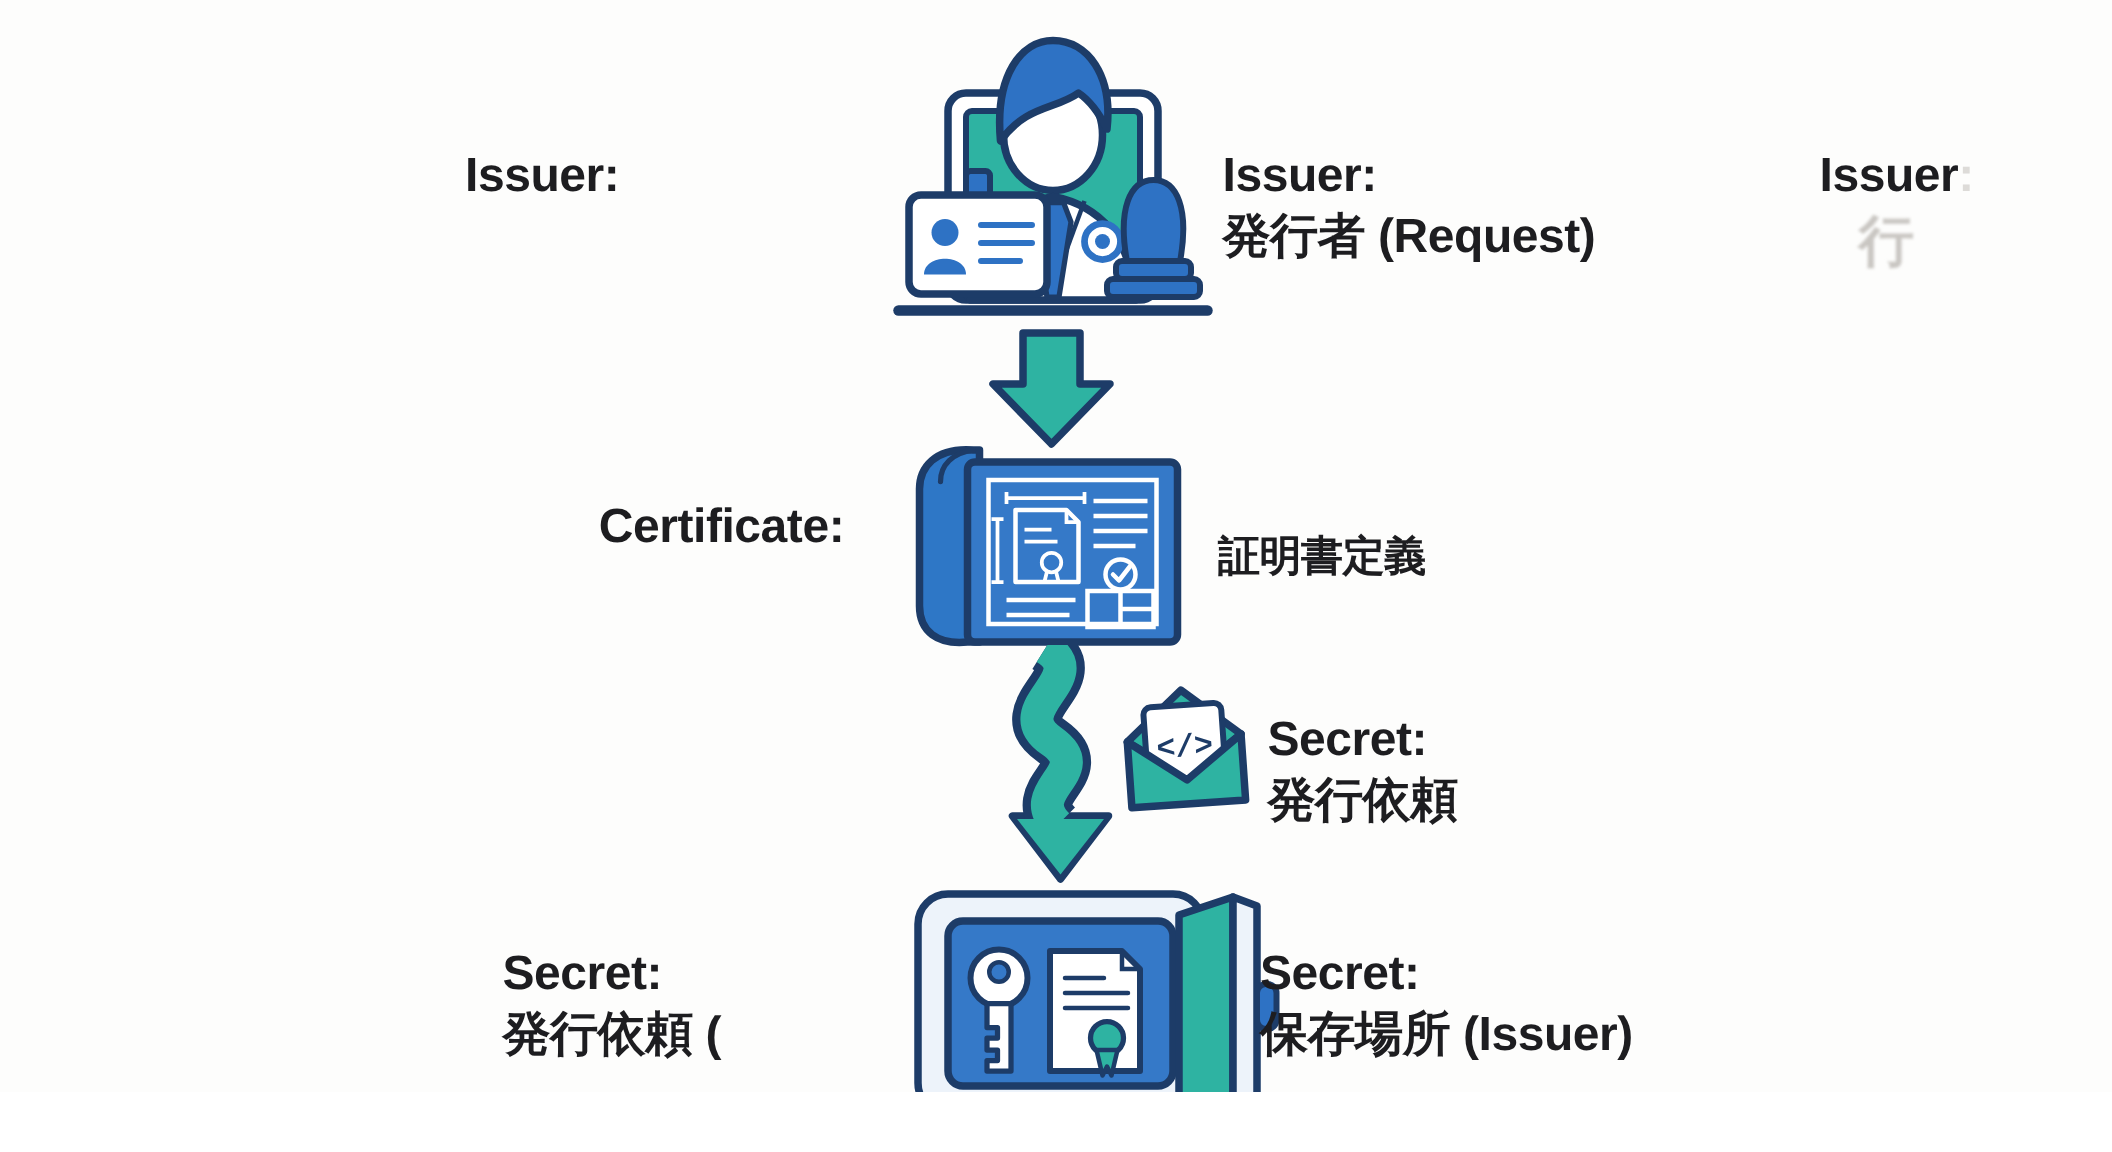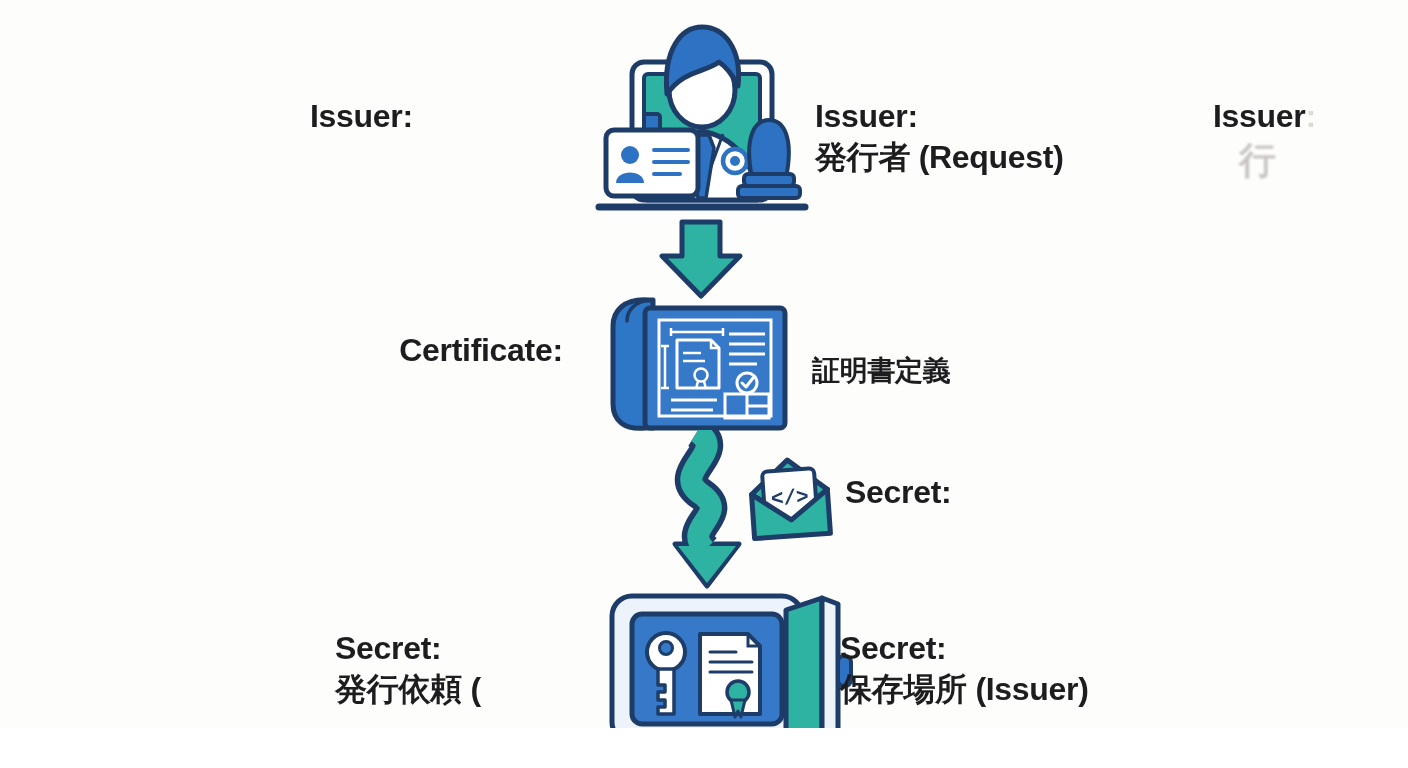--- a/index.html
+++ b/index.html
@@ -121,20 +121,21 @@
 
   <svg class="abs env-rot" style="left:742px; top:452px;" width="96" height="96" viewBox="0 0 96 96">
     <polygon points="10,40 48,8 86,40 48,66" fill="#2eb3a2" stroke="#1d3c68" stroke-width="5" stroke-linejoin="round"></polygon>
     <rect x="22" y="18" width="52" height="54" rx="5" fill="#ffffff" stroke="#1d3c68" stroke-width="4"></rect>
     <text x="48" y="52" text-anchor="middle" font-family="Liberation Mono, DejaVu Sans Mono, monospace" font-size="21" font-weight="bold" fill="#1d3c68">&lt;/&gt;</text>
     <path d="M10,40 L10,84 L86,84 L86,40 L48,68 Z" fill="#2eb3a2" stroke="#1d3c68" stroke-width="5" stroke-linejoin="round"></path>
   </svg>
 
   <div class="lbl" style="left:845px; top:472px;">
     <span class="line">Secret:</span>
+    <span class="line">発行依頼</span>
   </div>
 
   <div class="lbl" style="left:335px; top:628px;">
     <span class="line">Secret:</span>
     <span class="line">発行依頼 (</span>
   </div>
 
   <svg class="abs" style="left:604px; top:590px;" width="250" height="172" viewBox="0 0 250 172">
 
     <path d="M32,148 L60,148 L64,166 L28,166 Z" fill="#2e72c4" stroke="#1d3c68" stroke-width="4" stroke-linejoin="round"></path>

